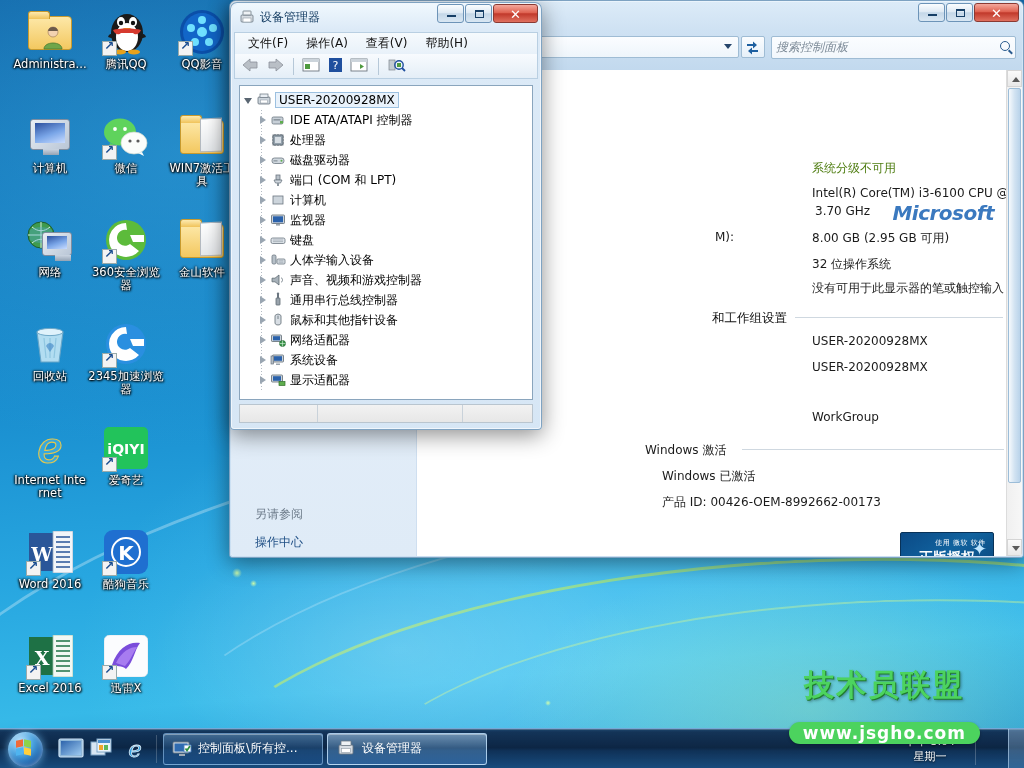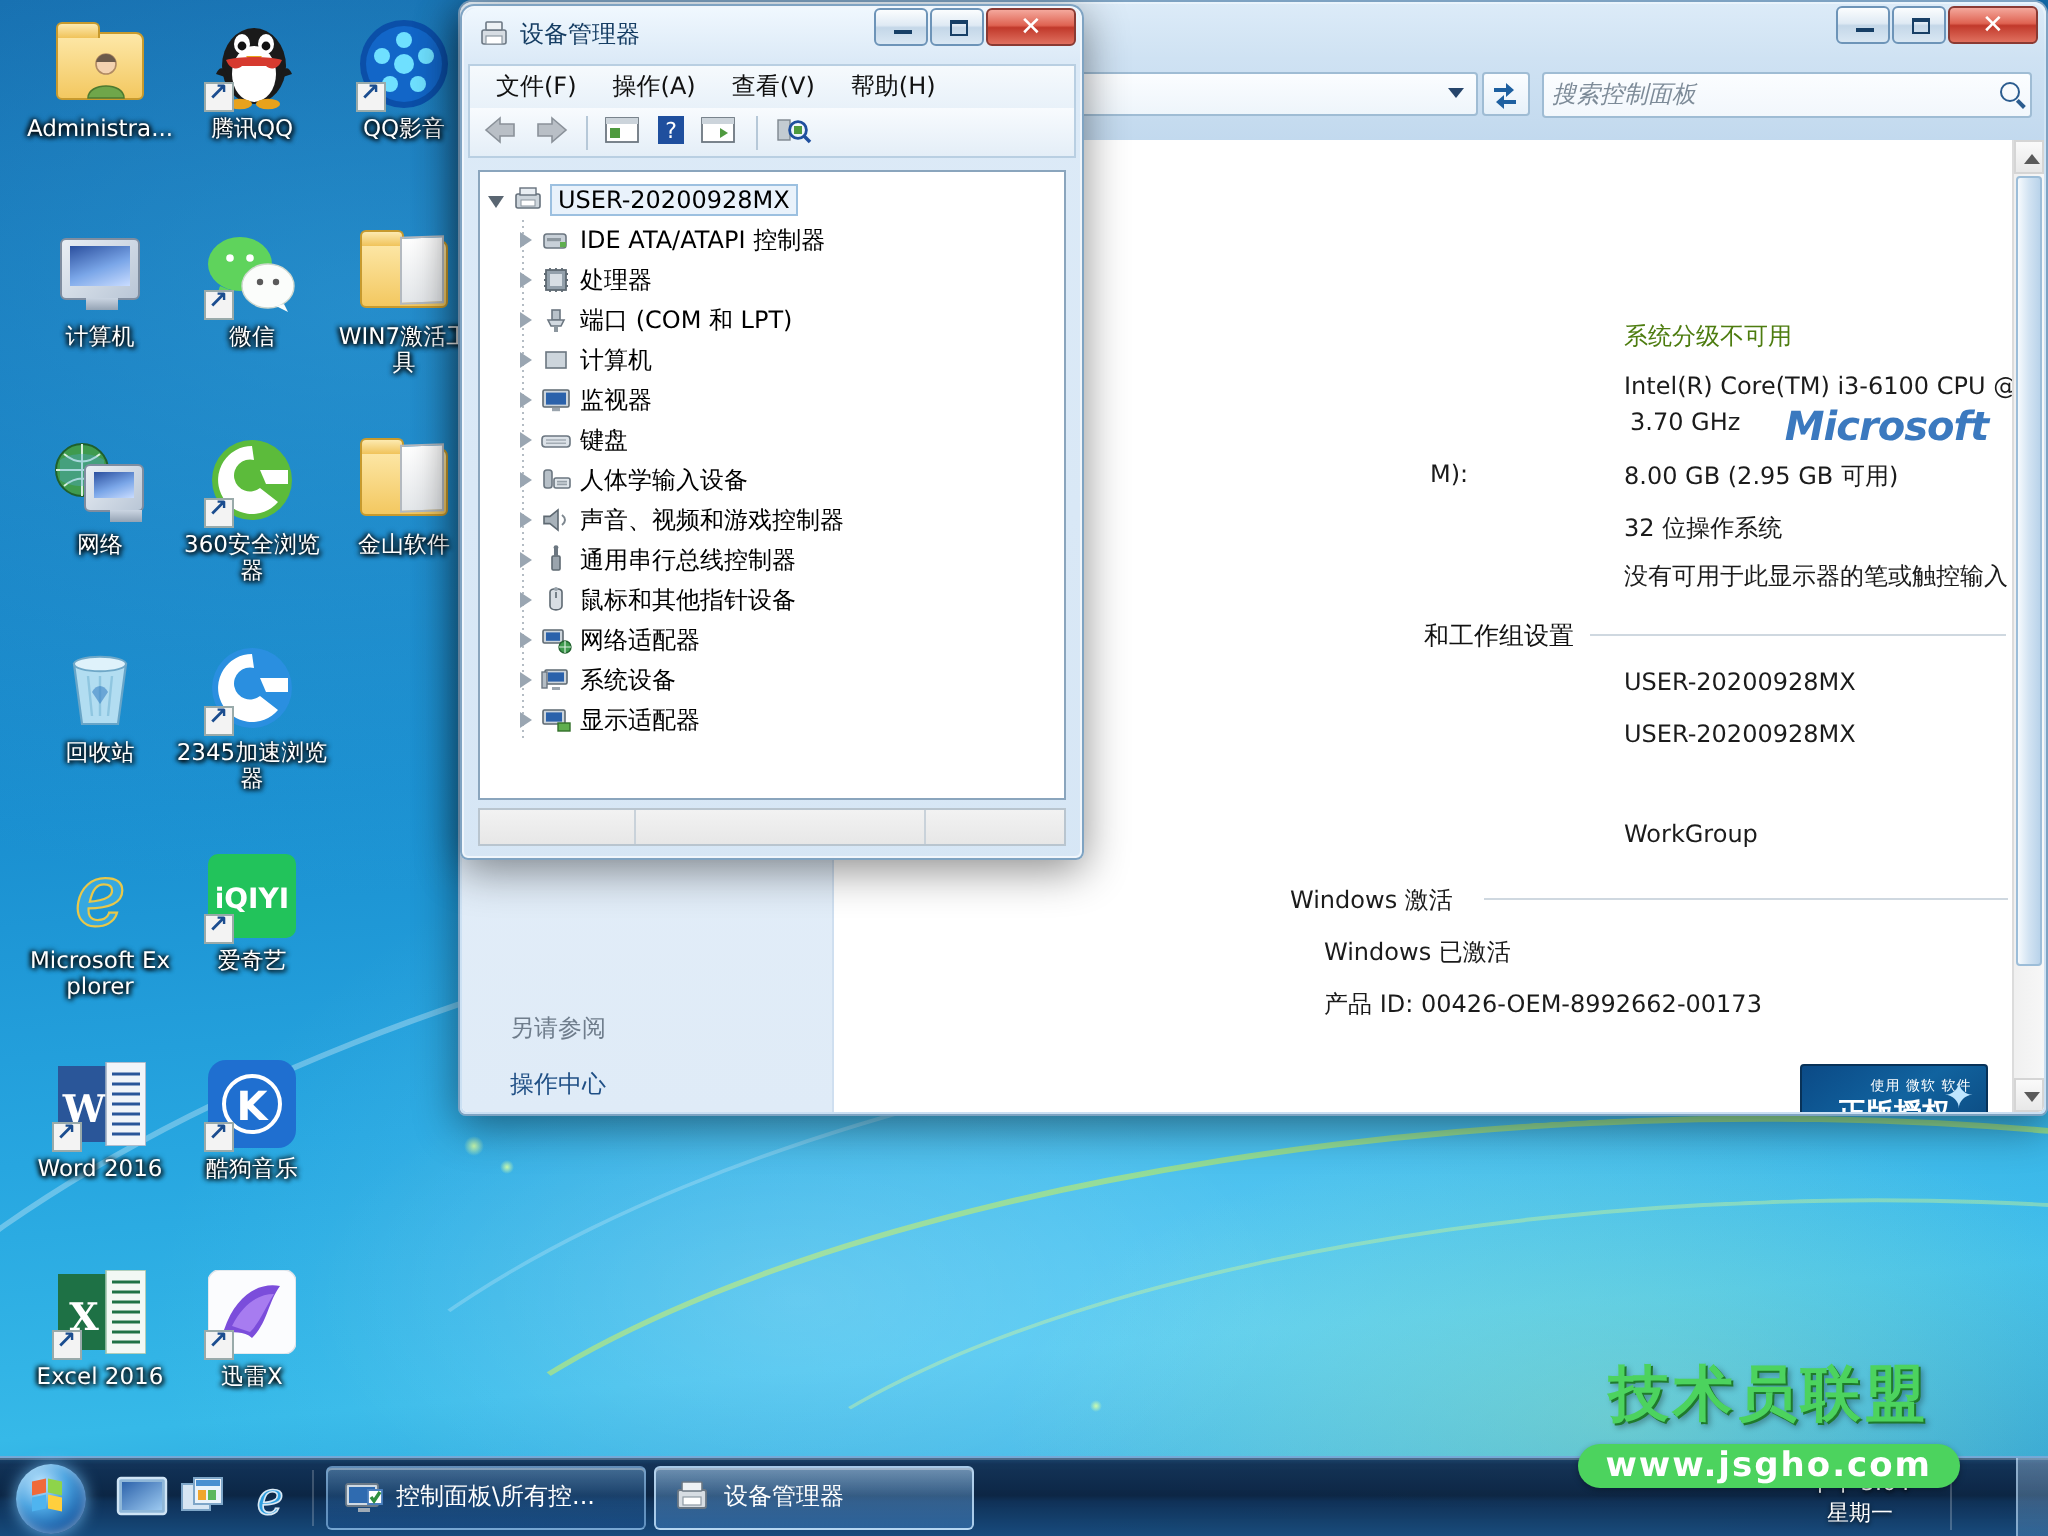--- a/index.html
+++ b/index.html
@@ -236,21 +236,21 @@
      background: linear-gradient(180deg, rgba(190,225,255,0.35), rgba(120,180,230,0.25));
      border-left:1px solid rgba(200,230,255,0.55); }
   .clock { position:absolute; right: 56px; top: 5px; width: 76px; text-align:center; line-height:15px;
            text-shadow: 0 1px 2px rgba(0,0,0,0.8); }
 
   
   #wm { position:absolute; right: 44px; bottom: 24px; z-index: 60; text-align:center; }
   #wm .t1 { font-size: 30px; font-weight: bold; color: #4cd35e; letter-spacing: 2px;
             text-shadow: 1px 1px 0 #1f7a2c, 2px 2px 3px rgba(0,0,0,0.35);
             font-family:"DejaVu Sans","Liberation Sans",sans-serif; }
-  #wm .t2 { margin-top: 4px; background: #4cd35e; border-radius: 14px; color:#fff;
+  #wm .t2 { margin-top: 16px; background: #4cd35e; border-radius: 14px; color:#fff;
             font-size: 17px; font-weight: bold; padding: 1px 14px; letter-spacing:1px;
             box-shadow: 0 1px 3px rgba(0,0,0,0.3); }
 </style>
 </head>
 <body>
 
 <div id="desktop">
   <div class="swoosh" id="sw1"></div>
   <div class="swoosh" id="sw2"></div>
   <div class="swoosh" id="sw3"></div>
@@ -389,21 +389,21 @@
           <span class="shortcut-arrow"></span>
         </div>
         <div class="lbl">2345加速浏览器</div>
       </div>
       <div class="dicon" style="left: 8px; top: 420px;">
         <div class="glyph">
           <svg width="48" height="44" viewBox="0 0 48 44" style="position:absolute;left:0;top:2px">
             <text x="24" y="36" font-size="42" font-style="italic" font-family="DejaVu Serif" text-anchor="middle" fill="#35a8e0" stroke="#e8c84a" stroke-width="2.2" paint-order="stroke">e</text>
           </svg>
         </div>
-        <div class="lbl">Microsoft Explorer</div>
+        <div class="lbl">Internet Internet</div>
       </div>
       <div class="dicon" style="left: 84px; top: 420px;">
         <div class="glyph">
           <svg width="44" height="42" viewBox="0 0 44 42" style="position:absolute;left:2px;top:3px">
             <rect x="0" y="0" width="44" height="42" rx="5" fill="#22c35b"></rect>
             <text x="22" y="27" font-size="14" font-weight="bold" font-family="DejaVu Sans" text-anchor="middle" fill="#fff">iQIYI</text>
           </svg>
           <span class="shortcut-arrow"></span>
         </div>
         <div class="lbl">爱奇艺</div>
@@ -649,20 +649,31 @@
                 <rect x="5" y="5" width="6" height="6" fill="#d7dee4"></rect>
                 <path d="M5 2 V3 M8 2 V3 M11 2 V3 M5 13 V14 M8 13 V14 M11 13 V14 M2 5 H3 M2 8 H3 M2 11 H3 M13 5 H14 M13 8 H14 M13 11 H14" stroke="#5e6972" stroke-width="0.9"></path>
               </svg></span>
             <span>处理器</span>
           </div>
           <div class="tnode" style="padding-left:14px">
             <span class="tw">
               <span class="tri-c"></span>
             </span>
             <span class="ticon2"><svg width="16" height="16" viewBox="0 0 16 16">
+                <rect x="2" y="6" width="12" height="5.5" rx="2.4" fill="#cfd7de" stroke="#6b7680" stroke-width="0.8"></rect>
+                <circle cx="11.5" cy="8.8" r="1" fill="#5fae4e"></circle>
+                <rect x="3.5" y="8" width="4" height="1.6" fill="#99a3ab"></rect>
+              </svg></span>
+            <span>磁盘驱动器</span>
+          </div>
+          <div class="tnode" style="padding-left:14px">
+            <span class="tw">
+              <span class="tri-c"></span>
+            </span>
+            <span class="ticon2"><svg width="16" height="16" viewBox="0 0 16 16">
                 <rect x="6" y="3" width="4" height="5" fill="#b9c2ca" stroke="#6b7680" stroke-width="0.8"></rect>
                 <path d="M4 8 H12 L10.5 11 H5.5 Z" fill="#d2d9e0" stroke="#6b7680" stroke-width="0.8"></path>
                 <rect x="7" y="11" width="2" height="3" fill="#8d979f"></rect>
               </svg></span>
             <span>端口 (COM 和 LPT)</span>
           </div>
           <div class="tnode" style="padding-left:14px">
             <span class="tw">
               <span class="tri-c"></span>
             </span>

